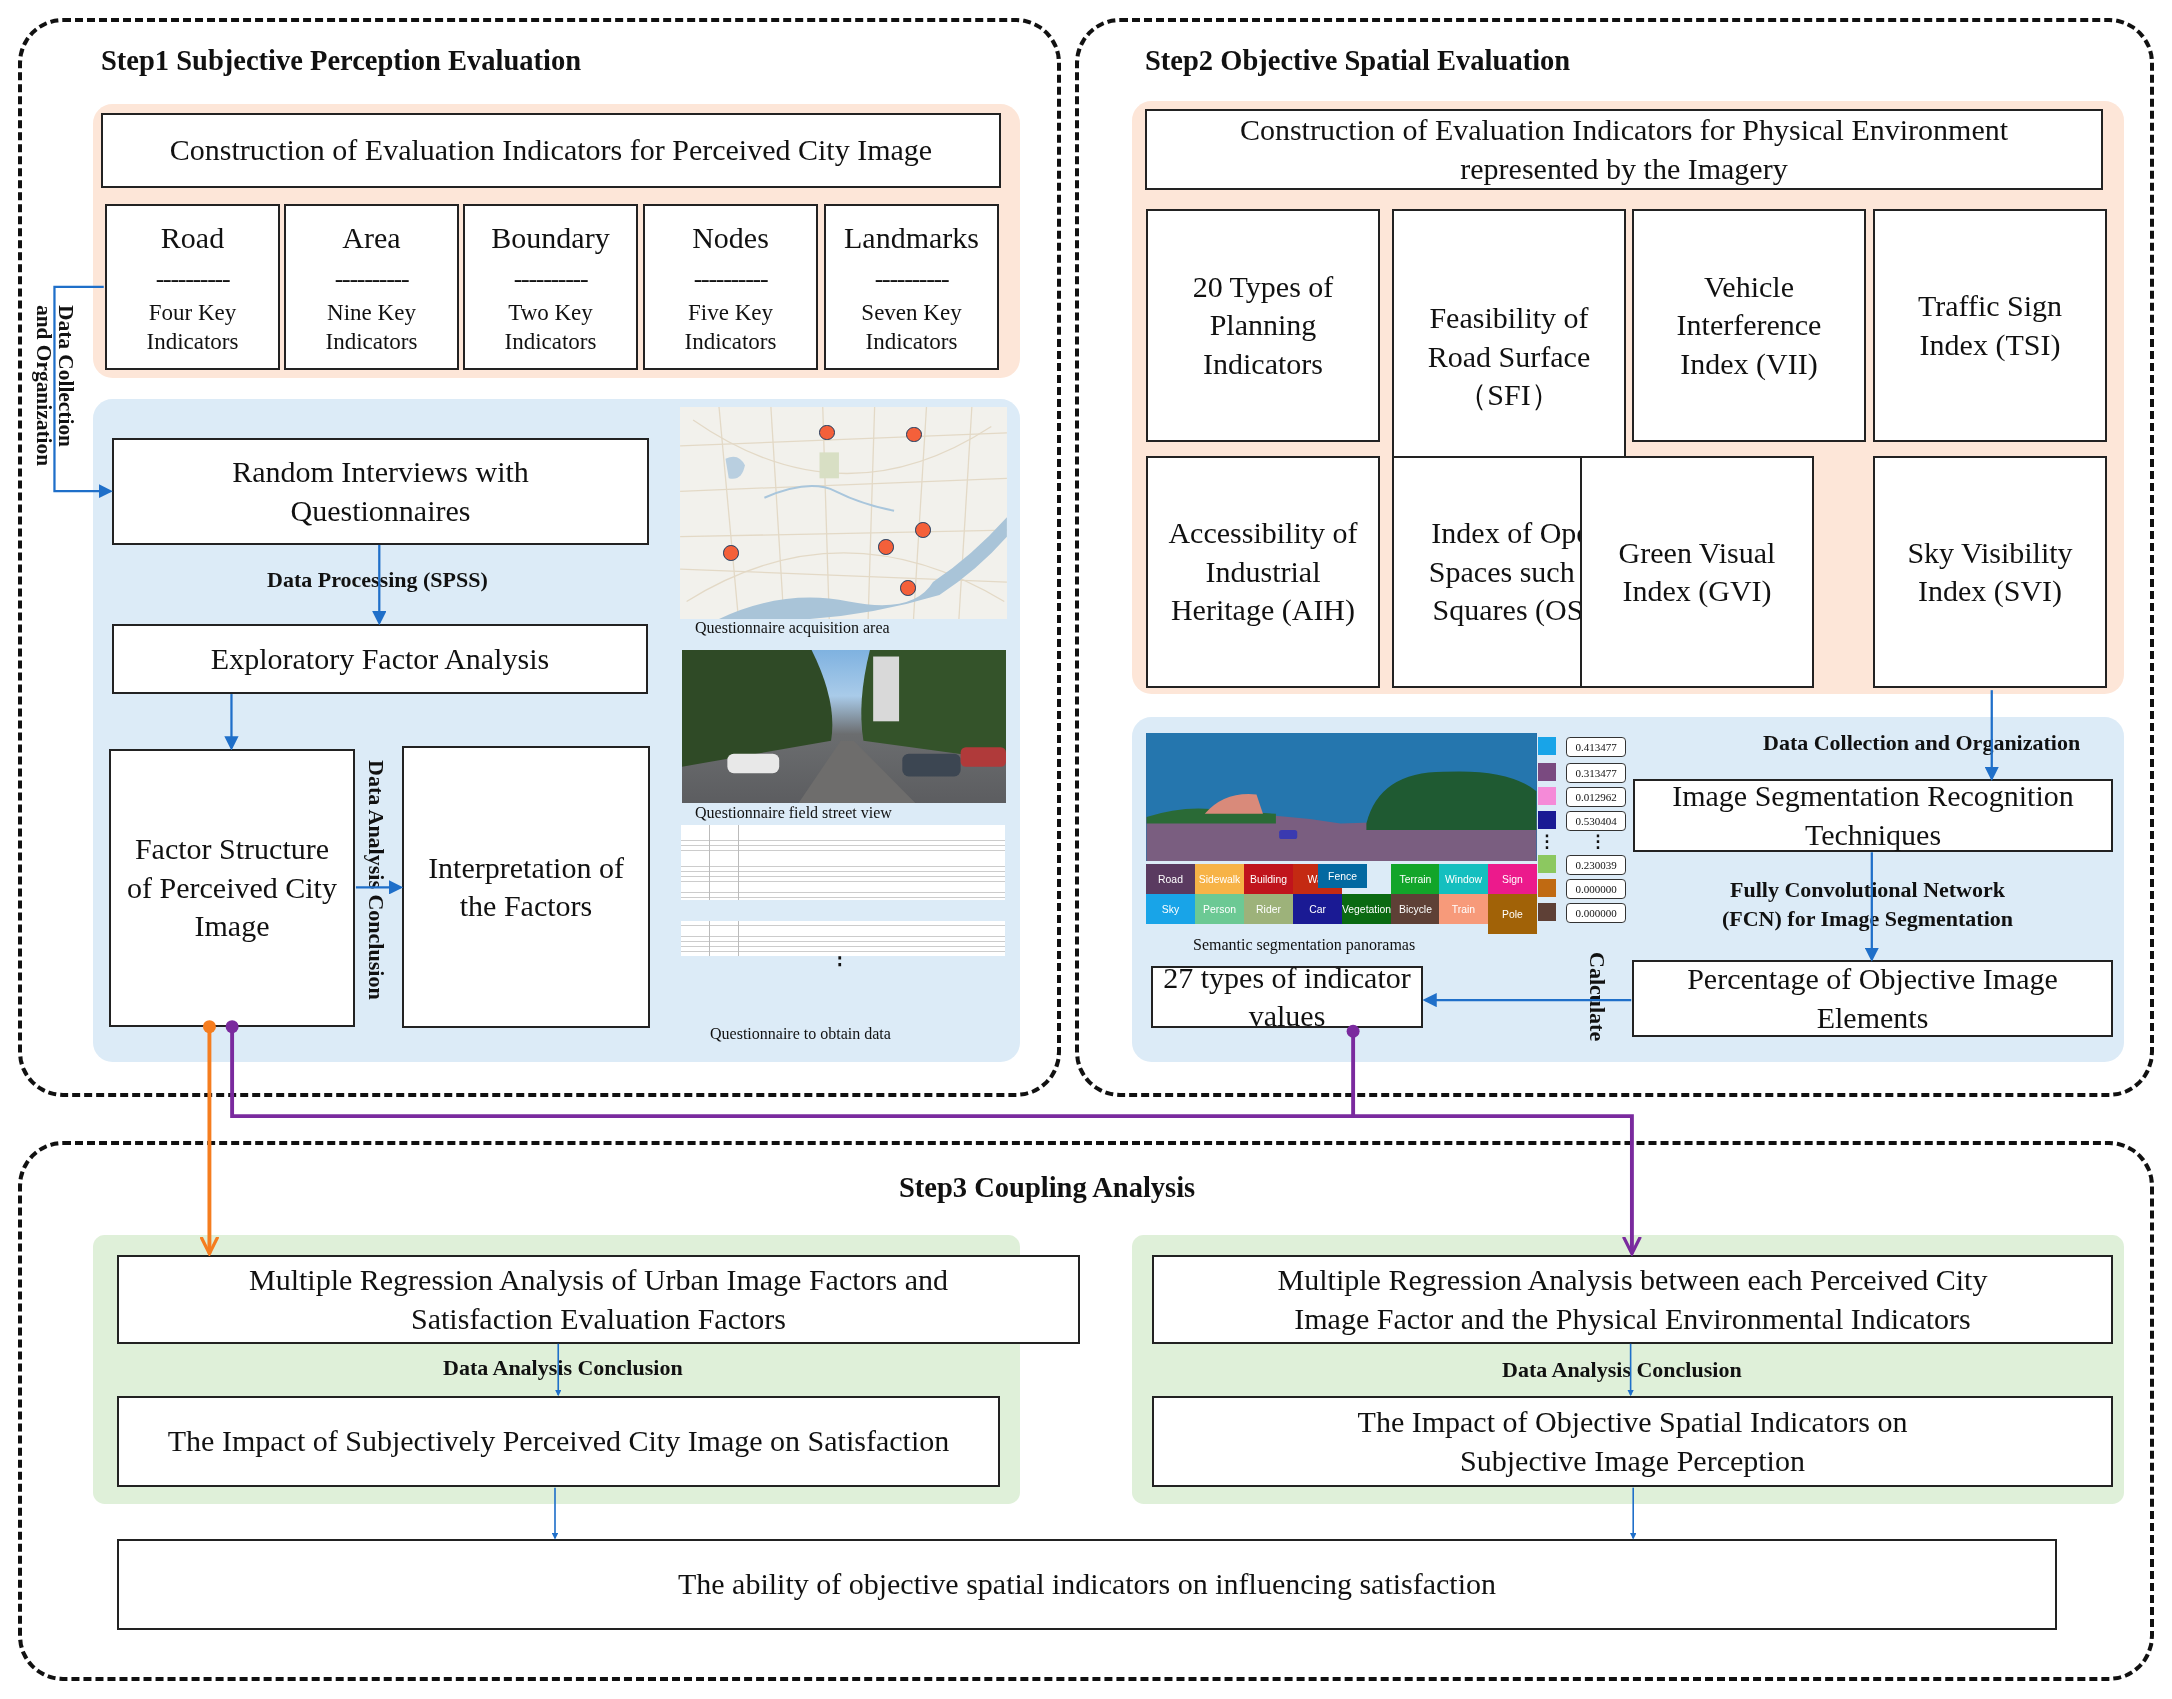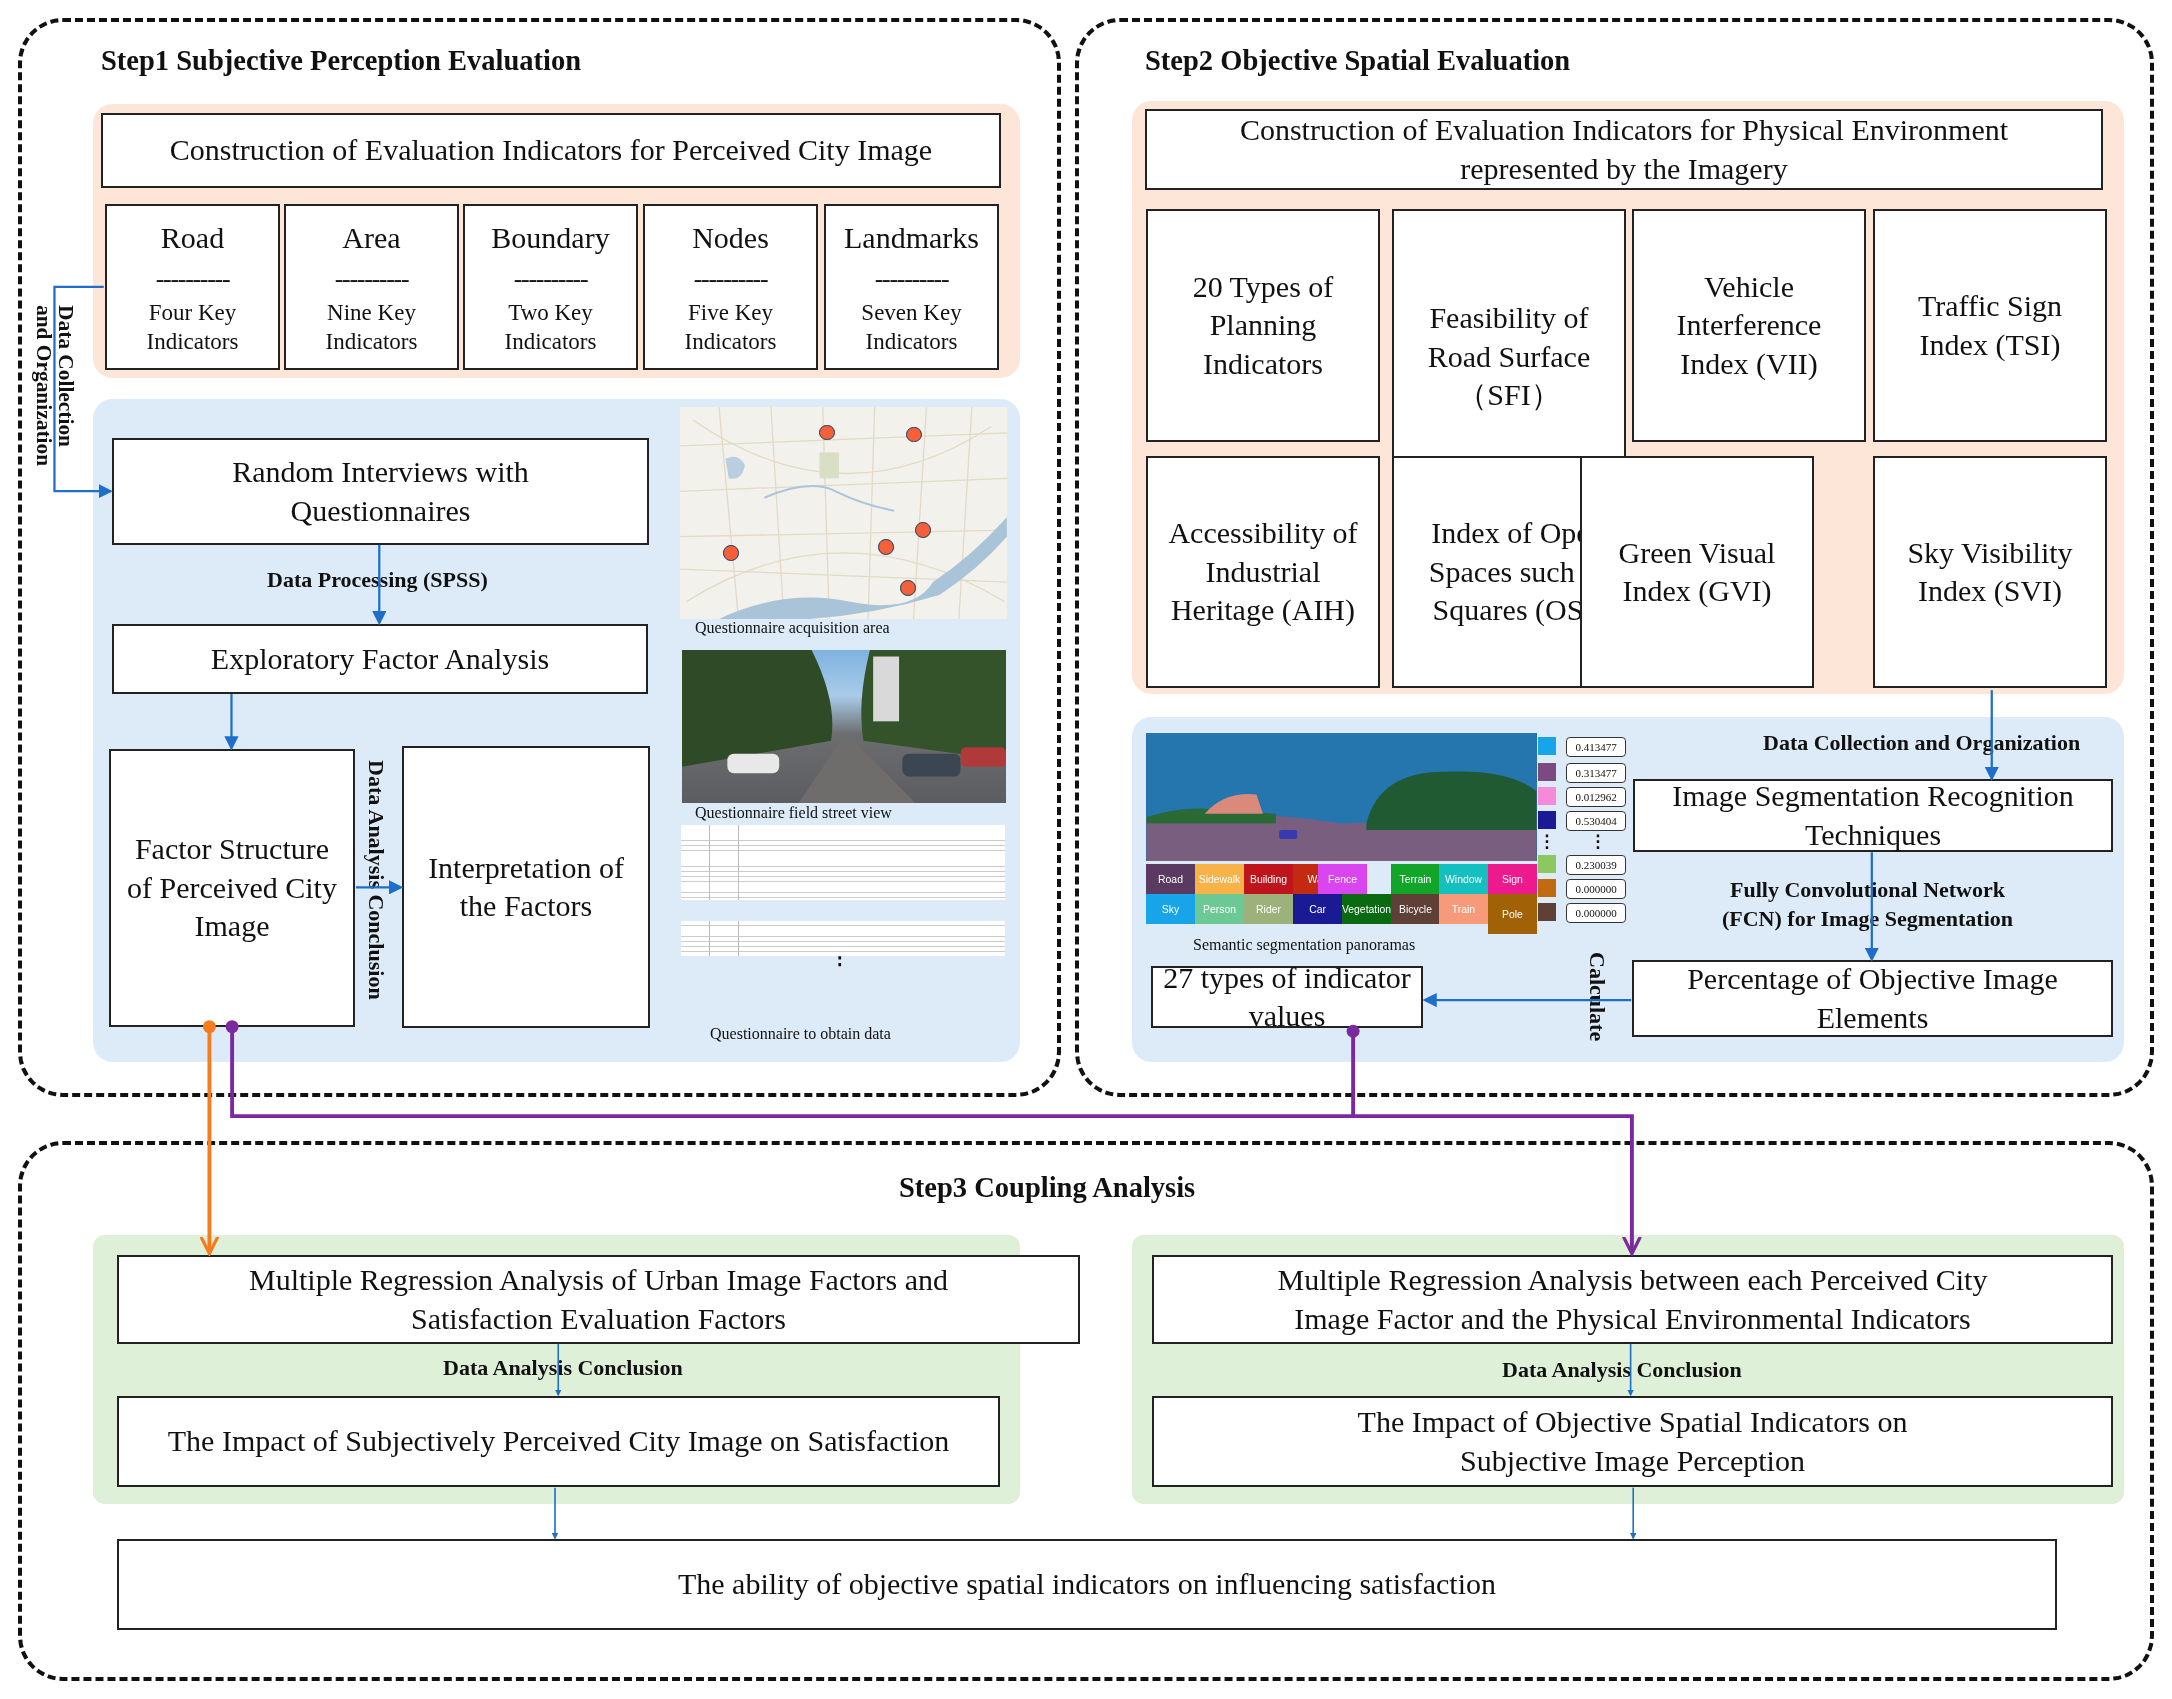--- a/index.html
+++ b/index.html
@@ -162,21 +162,21 @@
     <path d="M0 130 Q60 110 120 120 L200 125 L200 140 L0 140 Z" fill="#2a6a36"></path>
     <path d="M90 125 Q120 90 170 95 L180 125 Z" fill="#d98a7a"></path>
     <rect x="205" y="150" width="28" height="14" rx="4" fill="#3a3ab0"></rect>
   </svg>
 </div>
 <div id="seg-legend">
     <div class="legend-cell" style="left: 1146px; top: 864px; width: 49px; height: 30px; background: rgb(90, 58, 96);">Road</div>
     <div class="legend-cell" style="left: 1195px; top: 864px; width: 49px; height: 30px; background: rgb(247, 179, 71);">Sidewalk</div>
     <div class="legend-cell" style="left: 1244px; top: 864px; width: 49px; height: 30px; background: rgb(192, 20, 28);">Building</div>
     <div class="legend-cell" style="left: 1293px; top: 864px; width: 49px; height: 30px; background: rgb(196, 42, 18);">Wall</div>
-    <div class="legend-cell" style="left: 1318px; top: 864px; width: 49px; height: 30px; background: #d946ef;">Fence</div>
+    <div class="legend-cell" style="left: 1318px; top: 864px; width: 49px; height: 24px; background: #0369a1;">Fence</div>
     <div class="legend-cell" style="left: 1391px; top: 864px; width: 49px; height: 30px; background: rgb(18, 165, 42);">Terrain</div>
     <div class="legend-cell" style="left: 1439px; top: 864px; width: 49px; height: 30px; background: rgb(20, 191, 191);">Window</div>
     <div class="legend-cell" style="left: 1488px; top: 864px; width: 49px; height: 30px; background: rgb(236, 26, 140);">Sign</div>
     <div class="legend-cell" style="left: 1146px; top: 894px; width: 49px; height: 30px; background: rgb(24, 164, 232);">Sky</div>
     <div class="legend-cell" style="left: 1195px; top: 894px; width: 49px; height: 30px; background: rgb(108, 201, 148);">Person</div>
     <div class="legend-cell" style="left: 1244px; top: 894px; width: 49px; height: 30px; background: rgb(157, 178, 122);">Rider</div>
     <div class="legend-cell" style="left: 1293px; top: 894px; width: 49px; height: 30px; background: rgb(26, 26, 148);">Car</div>
     <div class="legend-cell" style="left: 1342px; top: 894px; width: 49px; height: 30px; background: rgb(10, 106, 18);">Vegetation</div>
     <div class="legend-cell" style="left: 1391px; top: 894px; width: 49px; height: 30px; background: rgb(94, 64, 54);">Bicycle</div>
     <div class="legend-cell" style="left: 1439px; top: 894px; width: 49px; height: 30px; background: rgb(247, 154, 122);">Train</div>

